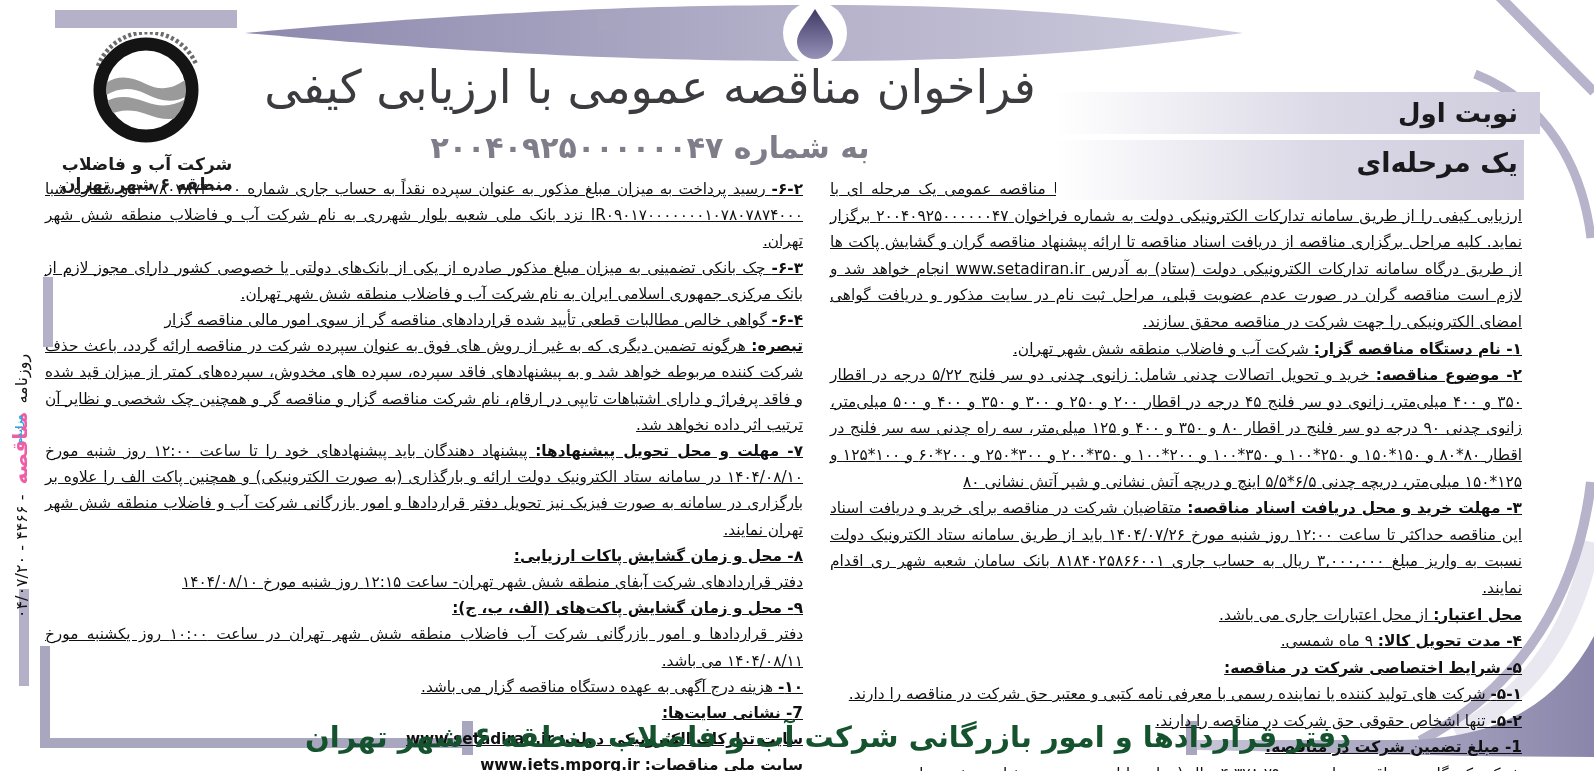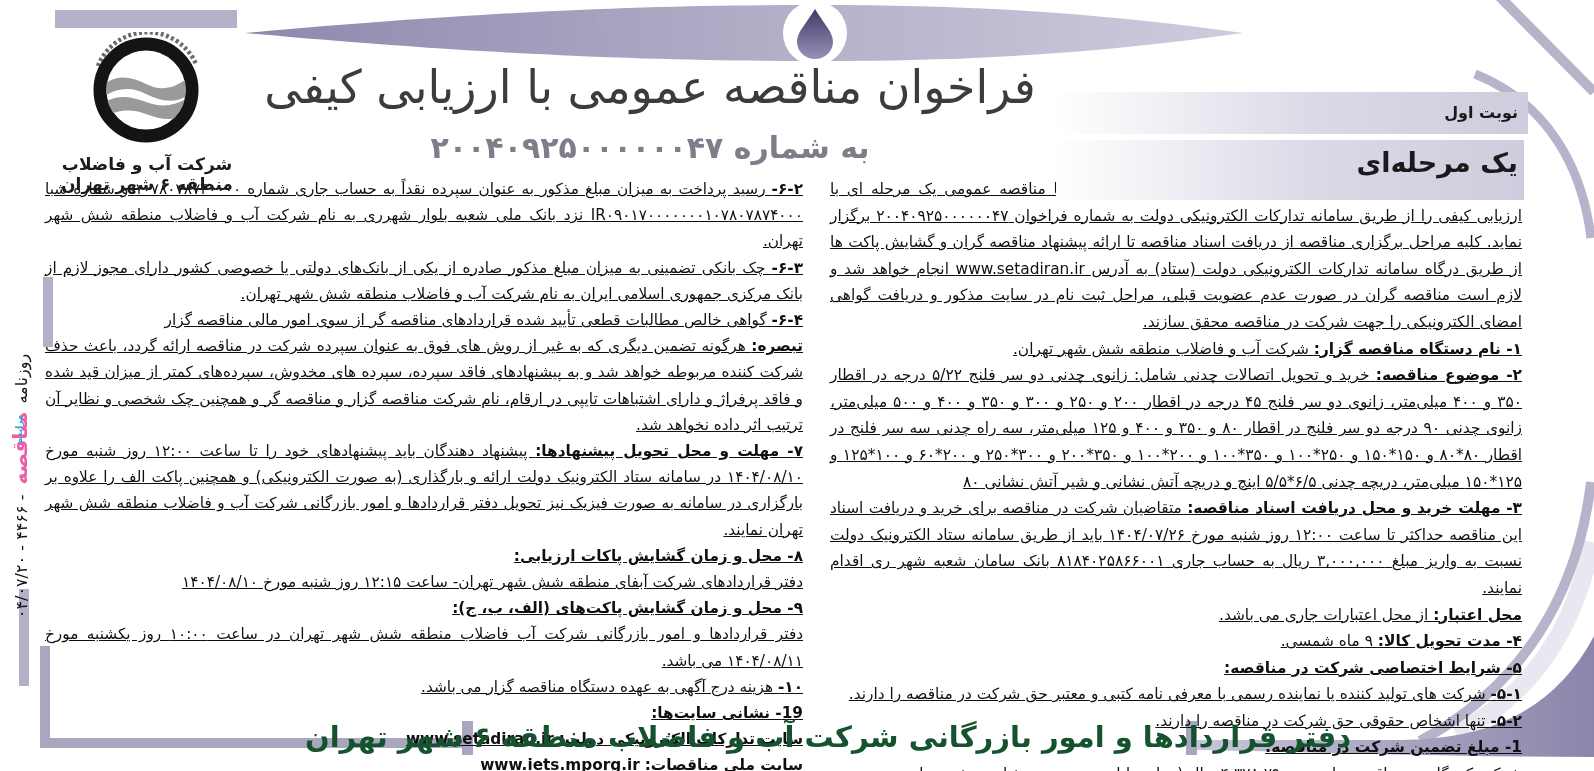--- a/index.html
+++ b/index.html
@@ -17,21 +17,21 @@
   }
   .sub-title{
     position:absolute;left:240px;top:130px;width:820px;z-index:2;
     text-align:center;font-size:30px;font-weight:bold;color:#7f7d8a;direction:rtl;
   }
   .badge{
     position:absolute;left:1056px;width:468px;z-index:2;direction:rtl;
     text-align:right;font-weight:bold;color:#1a1a1c;
     background:linear-gradient(to left,#cfcddd 0%,#dbd9e6 45%,#ffffff 100%);
   }
-  .badge-1{top:92px;height:42px;line-height:42px;font-size:16px;padding-right:4px;}
+  .badge-1{top:92px;height:42px;line-height:42px;font-size:26px;padding-right:16px;}
   .badge-2{top:140px;height:60px;line-height:45px;font-size:27px;}
   .badge span{padding-left:70px;padding-right:6px;}
   
   .col{position:absolute;top:176px;z-index:1;direction:rtl;text-align:justify;}
   .col p{margin:0;text-decoration:underline;}
   .col-right{right:72px;width:692px;font-size:15.4px;line-height:26.6px;}
   .col-left{left:45px;width:758px;font-size:15.3px;line-height:26.2px;}
   .col b{font-weight:bold;}
   .site b{font-weight:bold;}
   .url{font-weight:bold;direction:ltr;unicode-bidi:embed;margin-top:48px;}
@@ -145,21 +145,21 @@
   <p><b>۶-۲-</b><span> رسید پرداخت به میزان مبلغ مذکور به عنوان سپرده نقداً به حساب جاری شماره ۱۰۷۸۰۷۸۷۴۰۰۰۰ و شماره شبا IR۰۹۰۱۷۰۰۰۰۰۰۰۱۰۷۸۰۷۸۷۴۰۰۰ نزد بانک ملی شعبه بلوار شهرری به نام شرکت آب و فاضلاب منطقه شش شهر تهران.</span></p>
   <p><b>۶-۳-</b><span> چک بانکی تضمینی به میزان مبلغ مذکور صادره از یکی از بانک‌های دولتی یا خصوصی کشور دارای مجوز لازم از بانک مرکزی جمهوری اسلامی ایران به نام شرکت آب و فاضلاب منطقه شش شهر تهران.</span></p>
   <p><b>۶-۴-</b><span> گواهی خالص مطالبات قطعی تأیید شده قراردادهای مناقصه گر از سوی امور مالی مناقصه گزار</span></p>
   <p><b>تبصره:</b><span> هرگونه تضمین دیگری که به غیر از روش های فوق به عنوان سپرده شرکت در مناقصه ارائه گردد، باعث حذف شرکت کننده مربوطه خواهد شد و به پیشنهادهای فاقد سپرده، سپرده های مخدوش، سپرده‌های کمتر از میزان قید شده و فاقد پرفراژ و دارای اشتباهات تایپی در ارقام، نام شرکت مناقصه گزار و مناقصه گر و همچنین چک شخصی و نظایر آن ترتیب اثر داده نخواهد شد.</span></p>
   <p><b>۷- مهلت و محل تحویل پیشنهادها:</b><span> پیشنهاد دهندگان باید پیشنهادهای خود را تا ساعت ۱۲:۰۰ روز شنبه مورخ ۱۴۰۴/۰۸/۱۰ در سامانه ستاد الکترونیک دولت ارائه و بارگذاری (به صورت الکترونیکی) و همچنین پاکت الف را علاوه بر بارگزاری در سامانه به صورت فیزیک نیز تحویل دفتر قراردادها و امور بازرگانی شرکت آب و فاضلاب منطقه شش شهر تهران نمایند.</span></p>
   <p><b>۸- محل و زمان گشایش پاکات ارزیابی:</b><span></span></p>
   <p><b></b><span>دفتر قراردادهای شرکت آبفای منطقه شش شهر تهران- ساعت ۱۲:۱۵ روز شنبه مورخ ۱۴۰۴/۰۸/۱۰</span></p>
   <p><b>۹- محل و زمان گشایش پاکت‌های (الف، ب، ج):</b><span></span></p>
   <p><b></b><span>دفتر قراردادها و امور بازرگانی شرکت آب فاضلاب منطقه شش شهر تهران در ساعت ۱۰:۰۰ روز یکشنبه مورخ ۱۴۰۴/۰۸/۱۱ می باشد.</span></p>
   <p><b>۱۰-</b><span> هزینه درج آگهی به عهده دستگاه مناقصه گزار می باشد.</span></p>
-  <p><b>19- نشانی سایت‌ها:</b><span></span></p>
+  <p><b>7- نشانی سایت‌ها:</b><span></span></p>
   <p class="site"><b>سایت تدارکات الکترونیکی دولت:</b> <span class="url">www.setadiran.ir</span></p>
   <p class="site"><b>سایت ملی مناقصات:</b> <span class="url">www.iets.mporg.ir</span></p>
 
 </div>
 
 <div class="footer-bar">دفتر قراردادها و امور بازرگانی شرکت آب و فاضلاب منطقه ۶ شهر تهران</div>
 
 <div class="side-strip">
   <span>روزنامه</span>
   <span class="brand">

